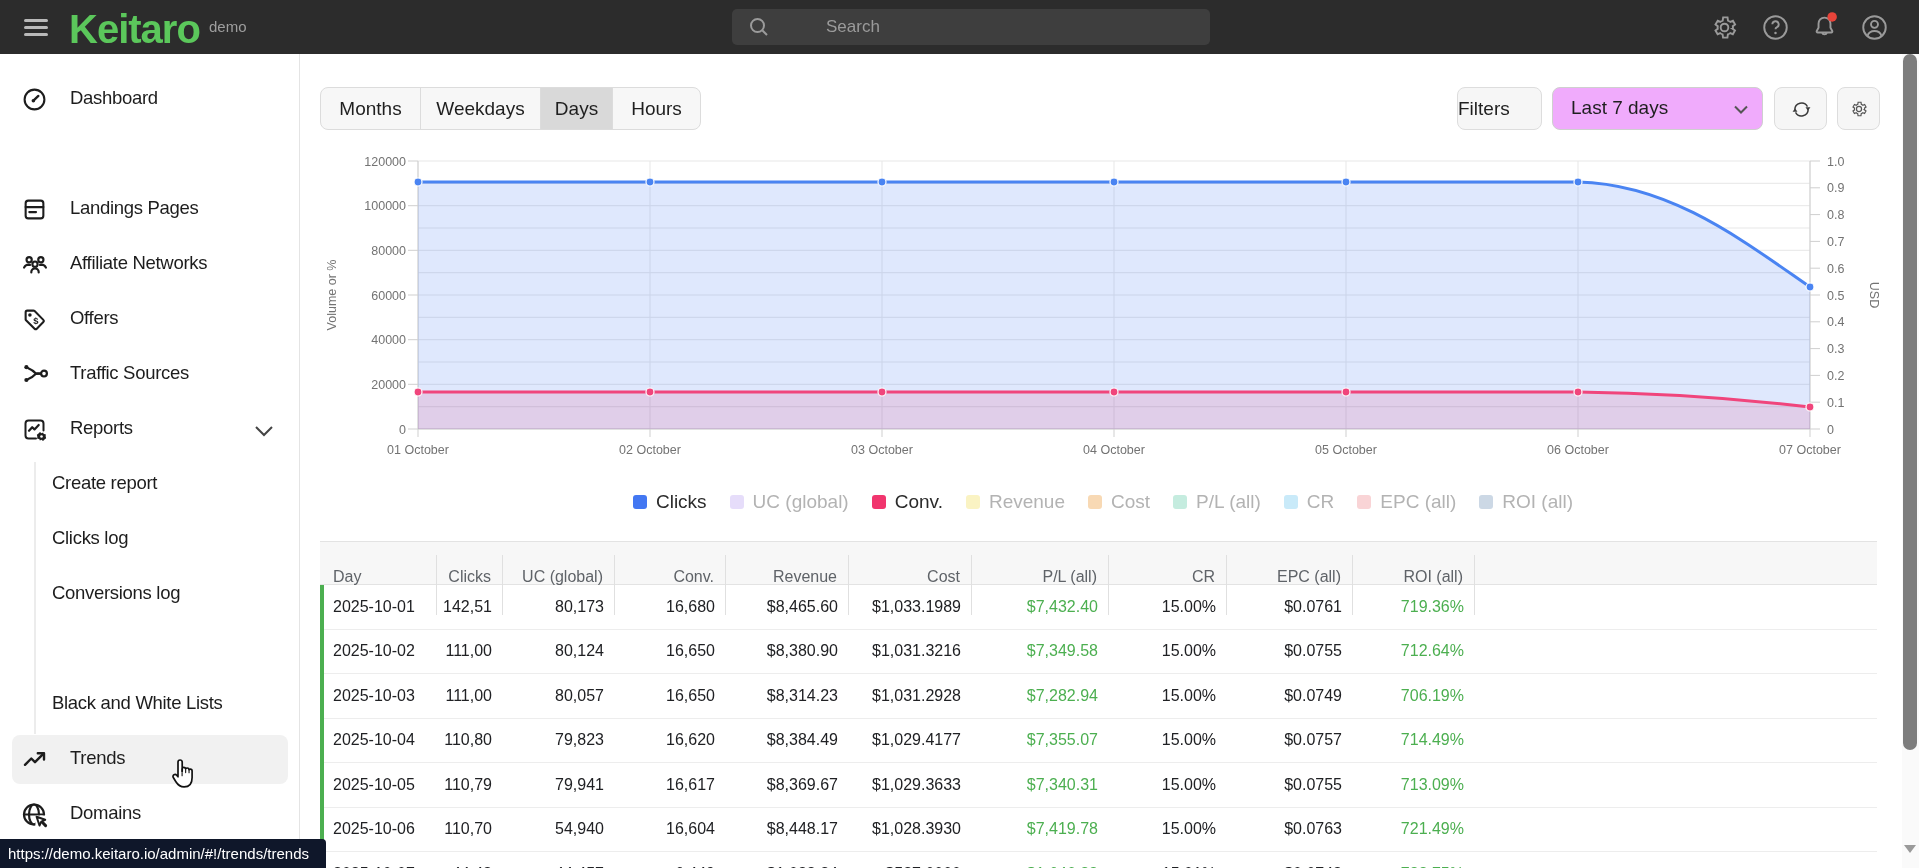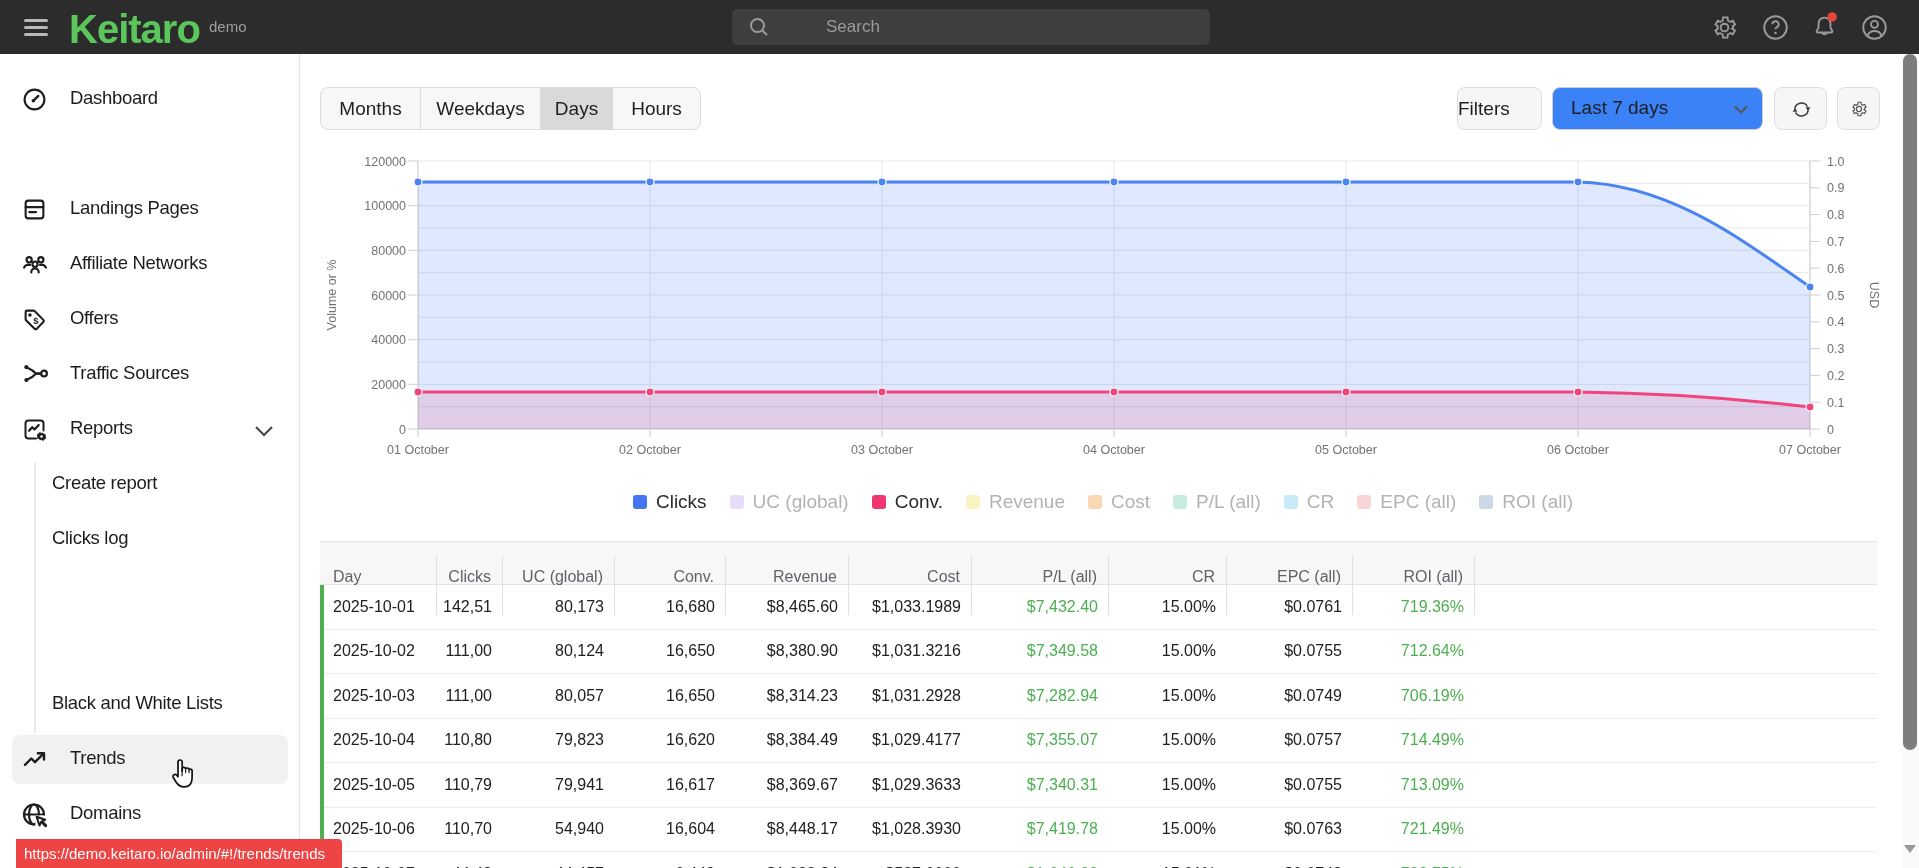--- a/index.html
+++ b/index.html
@@ -22,21 +22,21 @@
 .sub .lb { left:52px; }
 #indent { position:absolute; left:34px; top:408px; width:2px; height:272px; background:#ececec; }
 #hl { position:absolute; left:12px; top:681px; width:276px; height:49px; background:#f1f1f1; border-radius:8px; }
 
 #tabs { position:absolute; left:320px; top:87px; height:43px; display:flex; border:1px solid #dcdcdc; border-radius:8px; overflow:hidden; background:#f7f7f7; }
 #tabs div { font-size:19px; color:#1f1f1f; line-height:41px; text-align:center; border-right:1px solid #dcdcdc; }
 #tabs div:last-child { border-right:none; }
 #tabs .sel { background:#d9d9d9; }
 .btn { position:absolute; top:87px; height:43px; background:#f6f6f6; border:1px solid #ddd; border-radius:8px; }
 #filters { left:1457px; width:85px; font-size:19px; color:#1f1f1f; text-align:left; line-height:41px; }
-#select { left:1552px; width:211px; background:#3b82f6; border:1px solid #cfcfcf; }
+#select { left:1552px; width:211px; background:#f0abfc; border:1px solid #cfcfcf; }
 #select .tx { position:absolute; left:18px; top:9px; font-size:19px; color:#1f1f1f; }
 #refreshb { left:1774px; width:53px; }
 #gearb { left:1837px; width:43px; }
 
 #legend { position:absolute; left:313px; top:491px; width:1580px; display:flex; justify-content:center; gap:23px; }
 .li { display:flex; align-items:center; gap:9px; font-size:19px; color:#b3b3b3; }
 .li.on { color:#2b2b2b; }
 .li b { width:14px; height:14px; border-radius:3px; display:inline-block; }
 
 #table { position:absolute; left:320px; top:541px; width:1557px; font-size:16px; color:#202124; }
@@ -54,21 +54,21 @@
 .c6{width:137px; padding-right:11px; text-align:right;}
 .c7{width:118px; padding-right:11px; text-align:right;}
 .c8{width:126px; padding-right:11px; text-align:right;}
 .c9{width:122px; padding-right:11px; text-align:right;}
 .cF{flex:1;}
 .gr{color:#4caf50;}
 
 #sbtrack { position:absolute; left:1902px; top:54px; width:17px; height:814px; background:#fafafa; }
 #sbthumb { position:absolute; left:1903px; top:54px; width:14px; height:696px; background:#7d7d7d; border-radius:7px; }
 #sbarrow { position:absolute; left:1904px; top:845px; width:0; height:0; border-left:6px solid transparent; border-right:6px solid transparent; border-top:8px solid #9a9a9a; }
-#statusbar { position:absolute; left:16px; top:839px; width:326px; height:29px; background:#ef4444; border-top-right-radius:4px; color:#fff; font-size:15px; line-height:29px; padding-left:8px; }
+#statusbar { position:absolute; left:0; top:839px; width:326px; height:29px; background:#0f172a; border-top-right-radius:4px; color:#fff; font-size:15px; line-height:29px; padding-left:8px; }
 </style>
 </head>
 <body>
 
 <div id="topbar">
   <div id="burger">
       <span style="top:19px"></span>
       <span style="top:26px"></span>
       <span style="top:33px"></span>
     </div>
@@ -162,20 +162,23 @@
       <span class="lb">Reports</span>
     <svg class="abs" style="left:254px;top:23px" width="20" height="12" viewBox="0 0 20 12" fill="none" stroke="#444" stroke-width="2">
         <path d="M2 2l8 8 8-8"></path>
       </svg>
   </div>
   <div class="mi sub" style="top:403px">
       <span class="lb">Create report</span>
     </div>
   <div class="mi sub" style="top:458px">
       <span class="lb">Clicks log</span>
+    </div>
+  <div class="mi sub" style="top:513px">
+      <span class="lb">Conversions log</span>
     </div>
   <div class="mi sub" style="top:623px">
       <span class="lb">Black and White Lists</span>
     </div>
   <div class="mi" style="top:678px">
       <span class="ic"><svg width="26" height="26" viewBox="0 0 26 26" fill="none" stroke="#1d1d1d" stroke-width="2" stroke-linecap="round" stroke-linejoin="round">
           <path d="M3 17.8 L9.3 11.5 L13 15.2 L21.5 6.7" stroke-width="2.4"></path>
           <path d="M15.8 6.3 H22 V12.5" stroke-width="2.4"></path>
         </svg></span>
       <span class="lb">Trends</span>

